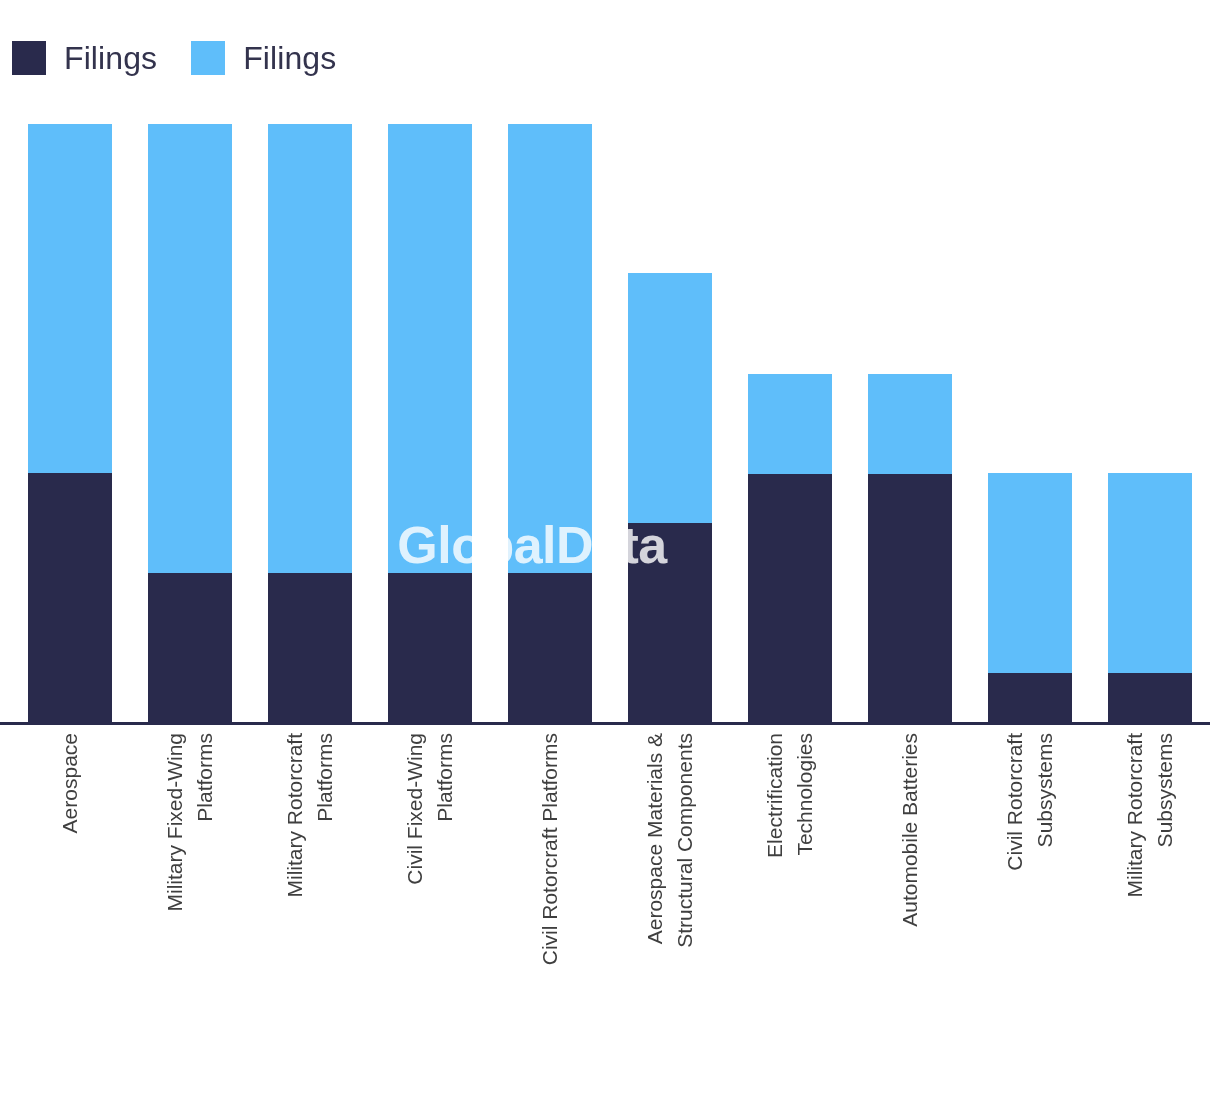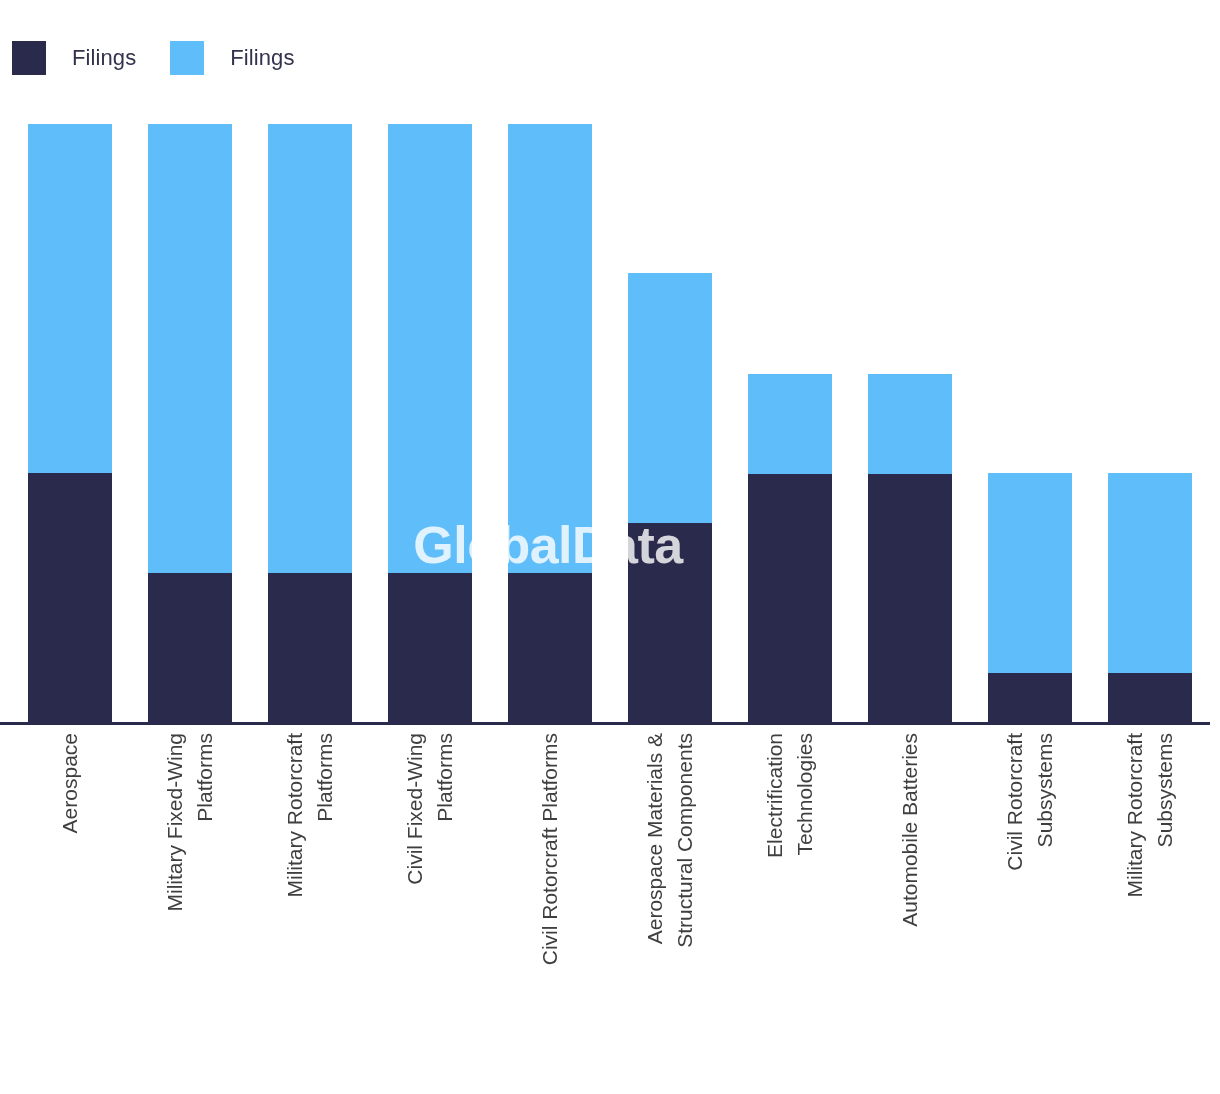--- a/index.html
+++ b/index.html
@@ -38,23 +38,23 @@
     display: flex;
     align-items: center;
     margin-right: 34px;
   }
   .legend-swatch {
     width: 34px;
     height: 34px;
     display: block;
   }
   .legend-label {
-    font-size: 22px;
+    font-size: 32px;
     color: #33334d;
-    margin-left: 26px;
+    margin-left: 18px;
     white-space: nowrap;
     letter-spacing: 0.1px;
   }
 
   
   .plot {
     position: absolute;
     left: 0;
     top: 0;
     width: 1220px;
@@ -81,21 +81,20 @@
     top: 512px;
     width: 1064px;
     text-align: center;
     font-size: 52px;
     font-weight: bold;
     letter-spacing: -0.5px;
     color: rgba(255,255,255,0.80);
     pointer-events: none;
     user-select: none;
     line-height: 66px;
-    margin-left: 16px;
   }
 
   
   .axis-line {
     position: absolute;
     left: 0;
     top: 722px;
     width: 1210px;
     height: 3px;
     background: #292A4C;

